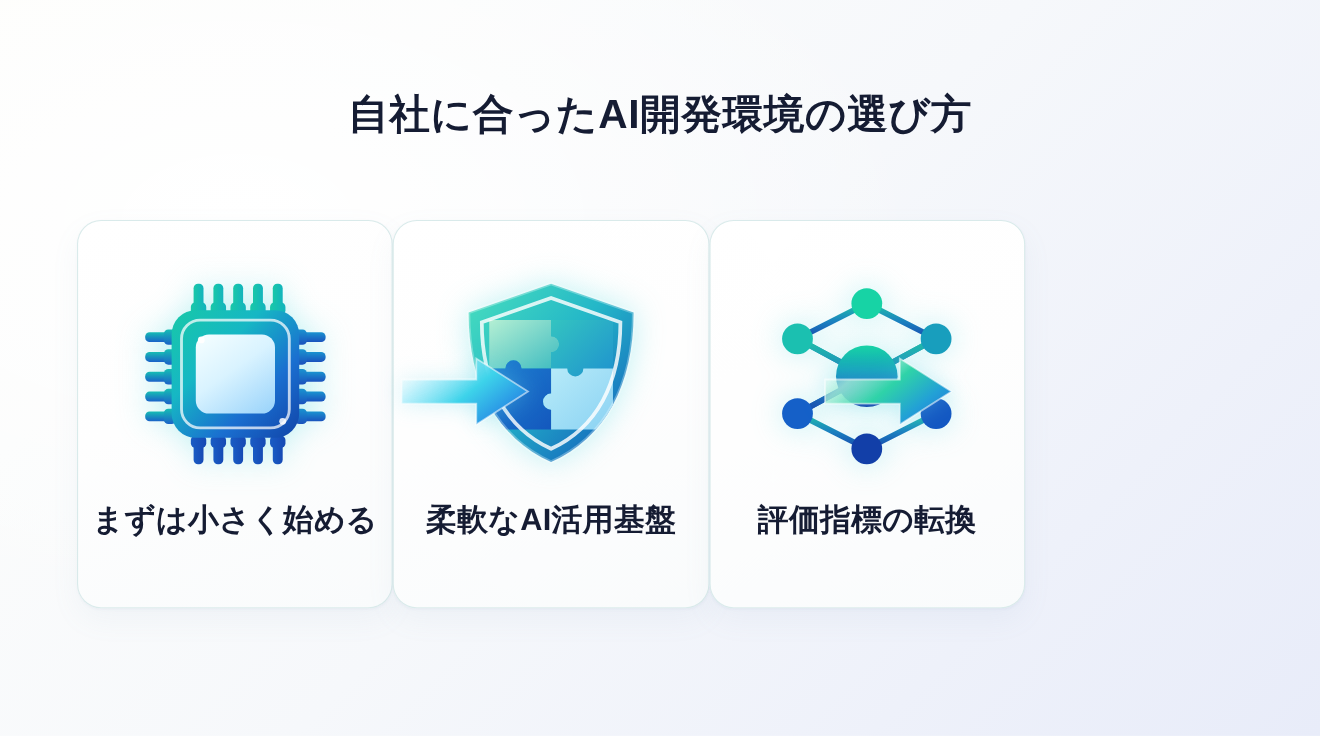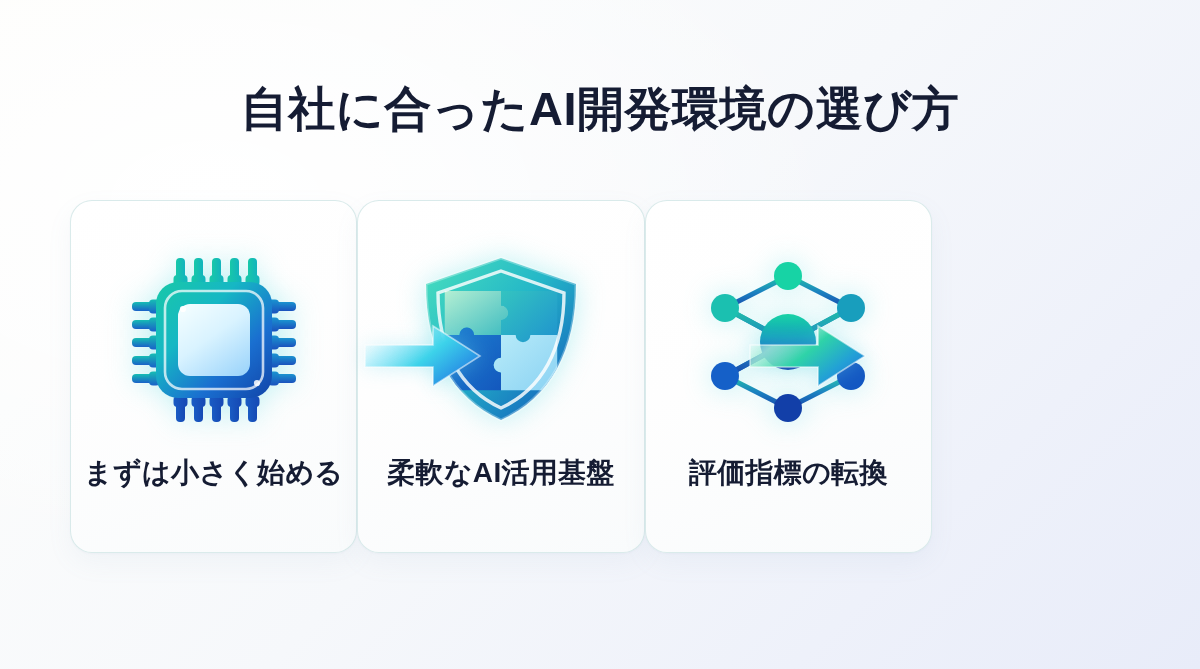--- a/index.html
+++ b/index.html
@@ -13,21 +13,21 @@
     width:1200px; height:669px;
     background:
       radial-gradient(ellipse 900px 520px at 18% 30%, #ffffff 0%, rgba(255,255,255,0) 70%),
       linear-gradient(135deg, #fdfdfb 0%, #fbfcfc 22%, #f6f8fb 50%, #eef1fa 78%, #e8ecf9 100%);
   }
   
   #title {
     position:absolute;
     top:83px; left:0; width:1200px;
     text-align:center;
-    font-size:47px;
+    font-size:37px;
     font-weight:bold;
     letter-spacing:0.5px;
     color:#151c33;
     line-height:1.12;
     white-space:nowrap;
   }
   
   #cards {
     position:absolute;
     top:200px; left:70px;

